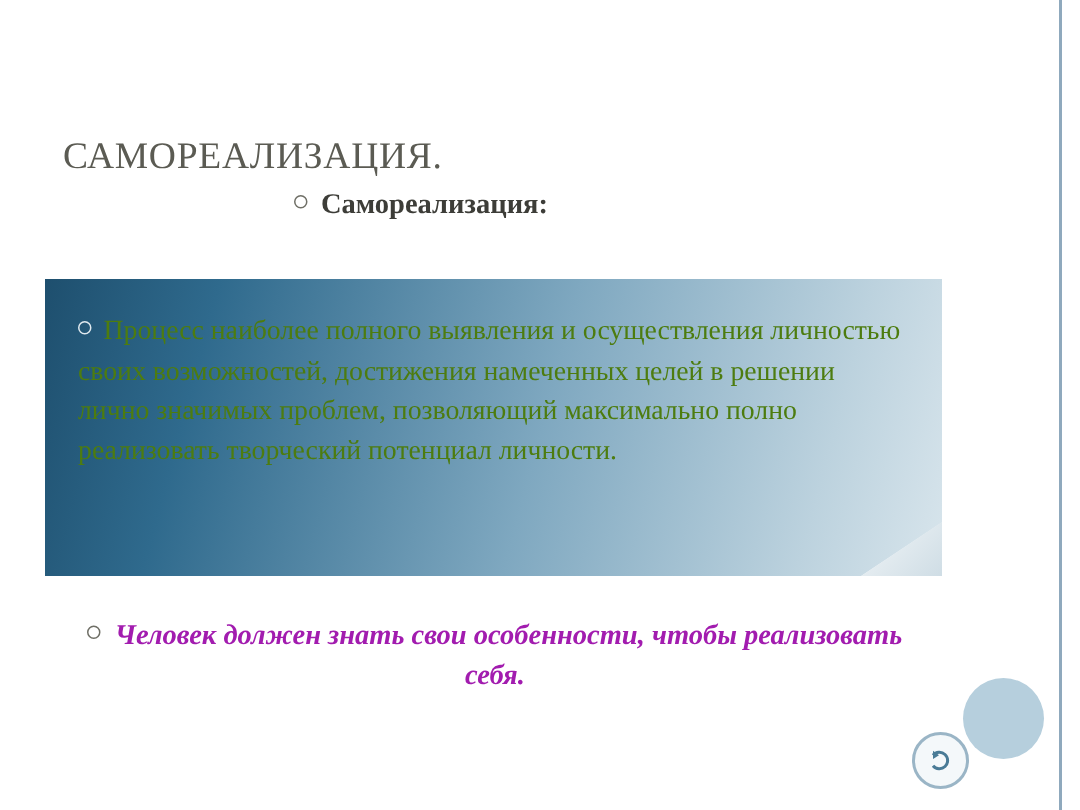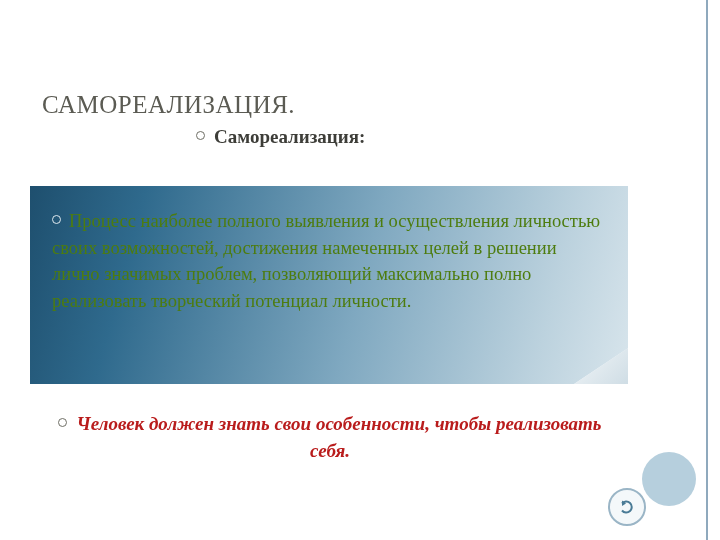--- a/index.html
+++ b/index.html
@@ -116,21 +116,21 @@
   .bullet-block-2 {
     position: absolute;
     left: 40px;
     top: 410px;
     width: 580px;
     text-align: center;
     font-family: "Liberation Serif", serif;
     font-style: italic;
     font-weight: bold;
     font-size: 19px;
-    color: #b91c1c;
+    color: #a21caf;
     line-height: 27px;
   }
   .bullet-block-2 .bullet-mark {
     top: -3px;
   }
   
   .deco-circle {
     position: absolute;
     right: 24px;
     top: 452px;

